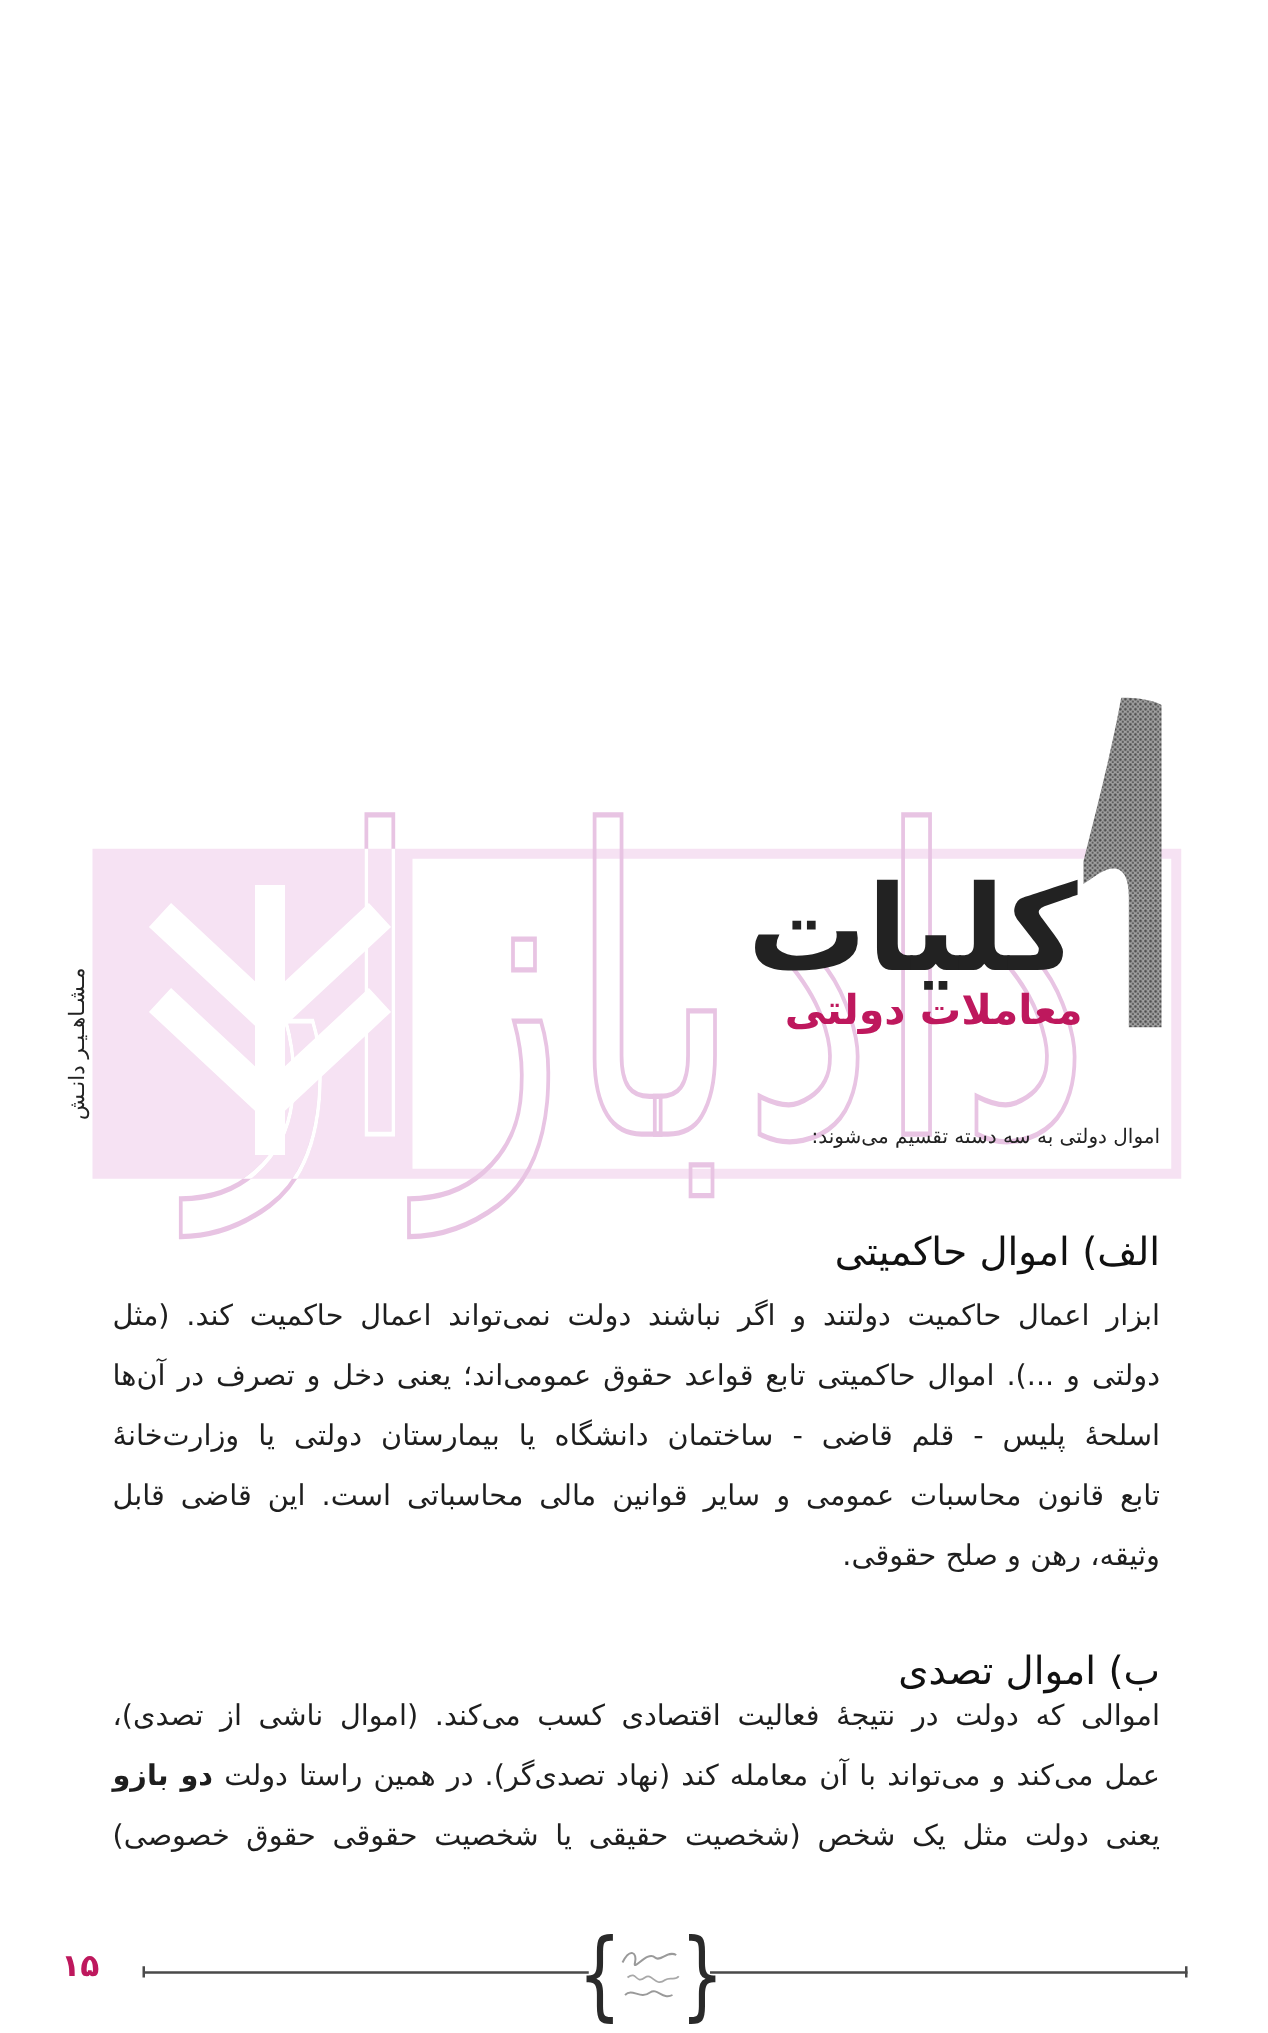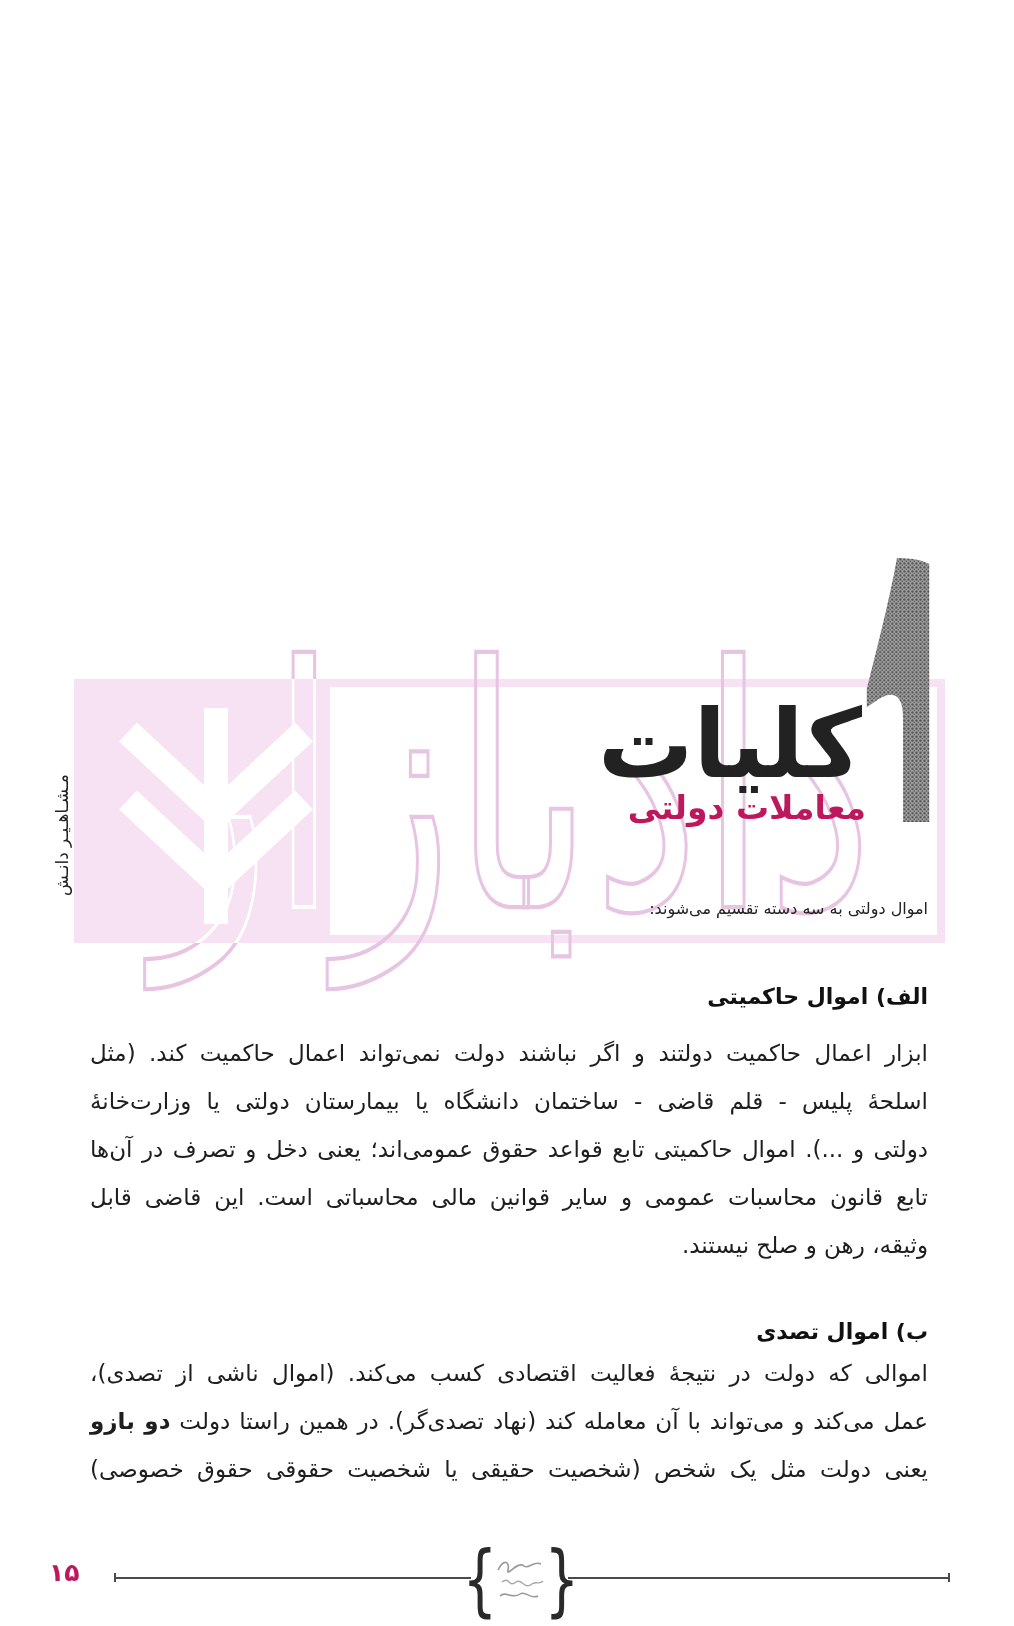--- a/index.html
+++ b/index.html
@@ -28,21 +28,21 @@
   
   .chapter-number-svg{left:866px;top:558px;width:64px;height:264px;}
   .chapter-title{right:152px;top:652px;font-size:95px;line-height:1.1;font-weight:bold;color:#222;margin-top:40px;}
   .chapter-subtitle{right:148px;top:788px;font-size:33px;font-weight:bold;color:#be185d;letter-spacing:0px;}
 
   
   .tree-logo{left:118px;top:703px;width:196px;height:222px;}
 
   
   .intro-line{right:86px;top:899px;font-size:16px;color:#222;}
-  .section-heading{right:86px;font-size:22px;font-weight:bold;color:#111;}
+  .section-heading{right:86px;font-size:31px;font-weight:normal;color:#111;}
   .heading-a{top:984px;}
   .heading-b{top:1306px;margin-top:13px;}
   .para{left:90px;right:86px;font-size:23px;line-height:48px;color:#1e1e1e;direction:rtl;}
   .para-a{top:1029px;}
   .para-b{top:1349px;}
   .jline{text-align:justify;text-align-last:justify;white-space:normal;}
   .endline{text-align:right;text-align-last:right;}
   .bold{font-weight:bold;}
 
   
@@ -100,24 +100,24 @@
 
 <div class="abs vtext-box">
   <span>مـشـاهـیـر دانـش</span>
 </div>
 
 <div class="abs fa intro-line">اموال دولتی به سه دسته تقسیم می‌شوند:</div>
 
 <div class="abs fa section-heading heading-a">الف) اموال حاکمیتی</div>
 <div class="abs para para-a">
   <div class="jline">ابزار اعمال حاکمیت دولتند و اگر نباشند دولت نمی‌تواند اعمال حاکمیت کند. (مثل</div>
+  <div class="jline">دولتی و ...). اموال حاکمیتی تابع قواعد حقوق عمومی‌اند؛ یعنی دخل و تصرف در آن‌ها</div>
   <div class="jline">اسلحهٔ پلیس - قلم قاضی - ساختمان دانشگاه یا بیمارستان دولتی یا وزارت‌خانهٔ</div>
-  <div class="jline">دولتی و ...). اموال حاکمیتی تابع قواعد حقوق عمومی‌اند؛ یعنی دخل و تصرف در آن‌ها</div>
   <div class="jline">تابع قانون محاسبات عمومی و سایر قوانین مالی محاسباتی است. این قاضی قابل</div>
-  <div class="endline">وثیقه، رهن و صلح نیستند.</div>
+  <div class="endline">وثیقه، رهن و صلح حقوقی.</div>
 </div>
 
 <div class="abs fa section-heading heading-b">ب) اموال تصدی</div>
 <div class="abs para para-b">
   <div class="jline">اموالی که دولت در نتیجهٔ فعالیت اقتصادی کسب می‌کند. (اموال ناشی از تصدی)،</div>
   <div class="jline"><span>عمل می‌کند و می‌تواند با آن معامله کند (نهاد تصدی‌گر). در همین راستا دولت </span><span class="bold">دو بازو</span></div>
   <div class="jline">یعنی دولت مثل یک شخص (شخصیت حقیقی یا شخصیت حقوقی حقوق خصوصی)</div>
 </div>
 
 <div class="abs footer-rule rule-left"></div>

